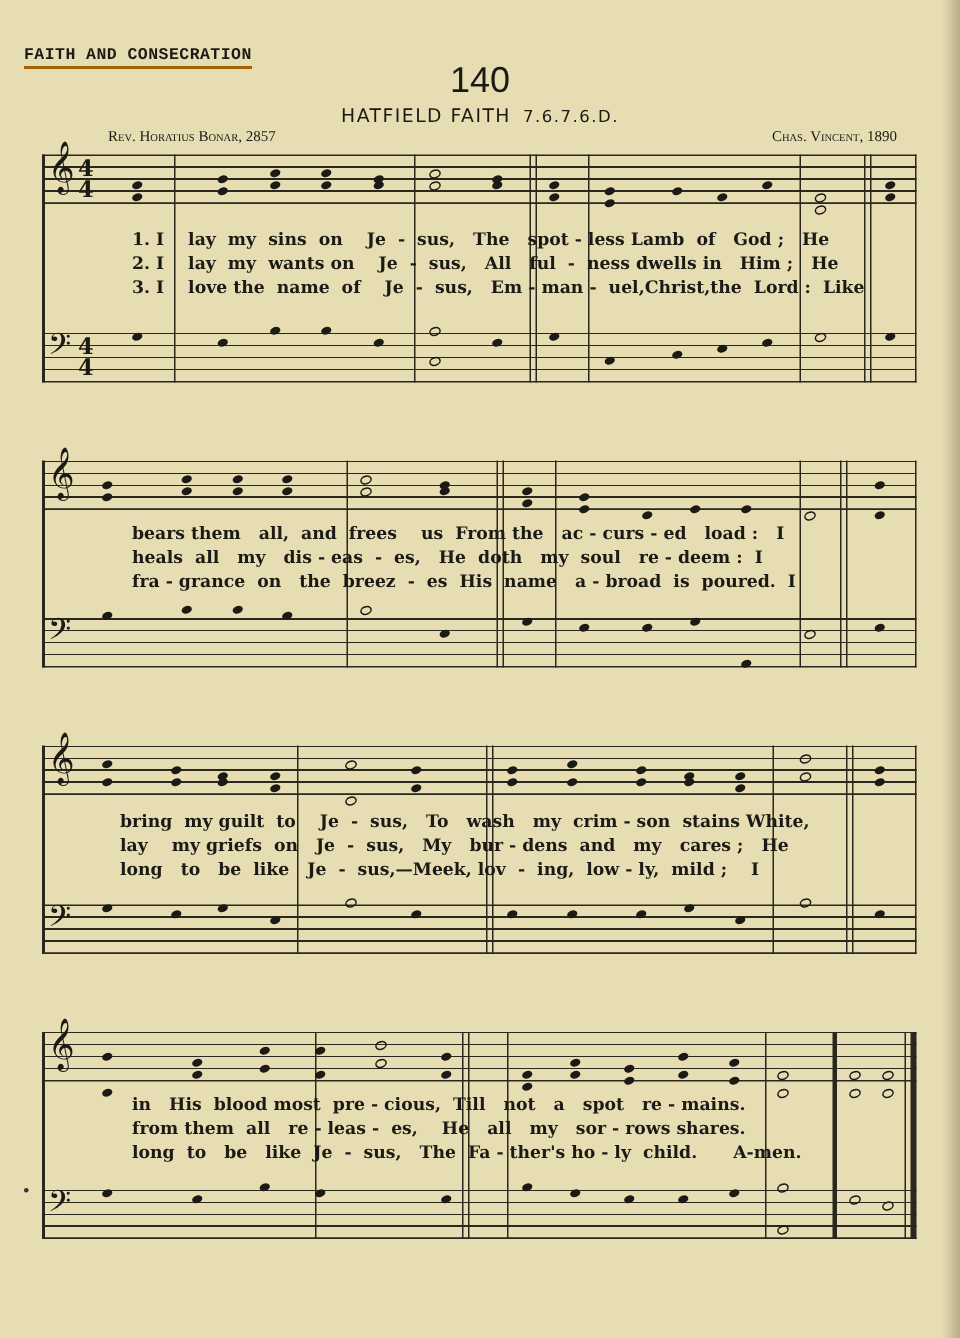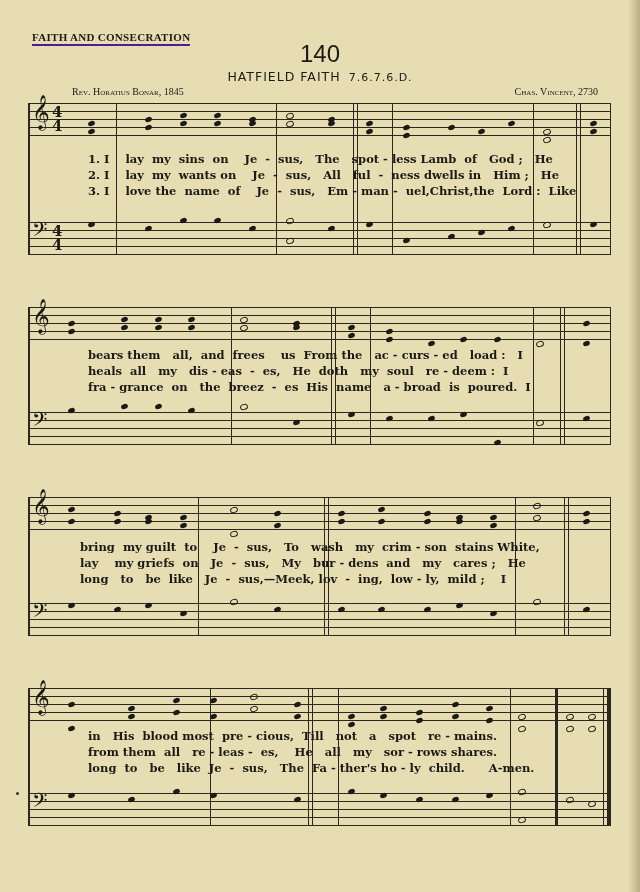--- a/index.html
+++ b/index.html
@@ -1,22 +1,22 @@
 <!DOCTYPE html>
 <html><head>
 <meta charset="utf-8">
 <style>
   html,body{margin:0;padding:0;}
   body{width:640px;height:892px;background:#e6ddb3;position:relative;overflow:hidden;
        font-family:"DejaVu Serif",serif;color:#1c1a14;}
   .edge{position:absolute;right:0;top:0;width:12px;height:892px;
         background:linear-gradient(to right,#e6ddb3,#b9ad86);}
-  .section{position:absolute;left:32px;top:31px;font-size:11px;letter-spacing:0.3px;
-           font-weight:bold;border-bottom:2px solid #4c1d95;padding-bottom:1px;
-           font-family:Liberation Serif, serif;}
+  .section{position:absolute;left:16px;top:31px;font-size:11px;letter-spacing:0.3px;
+           font-weight:bold;border-bottom:2px solid #a16207;padding-bottom:1px;
+           font-family:Liberation Mono, monospace;}
   .num{position:absolute;left:0;width:640px;top:40px;text-align:center;font-size:24px;
        font-family:"Liberation Sans",sans-serif;}
   .tune{position:absolute;left:0;width:640px;top:69px;text-align:center;font-size:12.5px;
         letter-spacing:1px;font-family:"DejaVu Sans",sans-serif;}
   .tune .meter{font-size:11px;margin-left:8px;}
   .author{position:absolute;left:72px;top:86px;font-size:10px;font-variant:small-caps;
           font-family:"Liberation Serif",serif;}
   .composer{position:absolute;right:42px;top:86px;font-size:10px;font-variant:small-caps;
           font-family:"Liberation Serif",serif;}
   .system{position:absolute;left:28px;width:583px;}
@@ -38,22 +38,22 @@
 </head>
 <body>
 
 <div class="edge"></div>
 
 <div class="section">FAITH AND CONSECRATION</div>
 <div class="num">140</div>
 <div class="tune">
   <span>HATFIELD FAITH</span><span class="meter">7.6.7.6.D.</span>
 </div>
-<div class="author">Rev. Horatius Bonar, 1845</div>
-<div class="composer">Chas. Vincent, 2730</div>
+<div class="author">Rev. Horatius Bonar, 2857</div>
+<div class="composer">Chas. Vincent, 1890</div>
 
 <div class="system" style="top:103px;height:152px;">
   <div class="sysline" style="top:0;height:152px;"></div>
   <div class="staff" style="top:0;"></div>
   <div class="clef" style="top:-6px;">𝄞</div>
   <div class="time" style="top:2px;">4<br>4</div>
   <div class="staff" style="top:119px;"></div>
   <div class="clef" style="top:117px;font-size:24px;">𝄢</div>
   <div class="time" style="top:121px;">4<br>4</div>
   <div class="bar" style="left:88px;top:0;height:152px;"></div>

